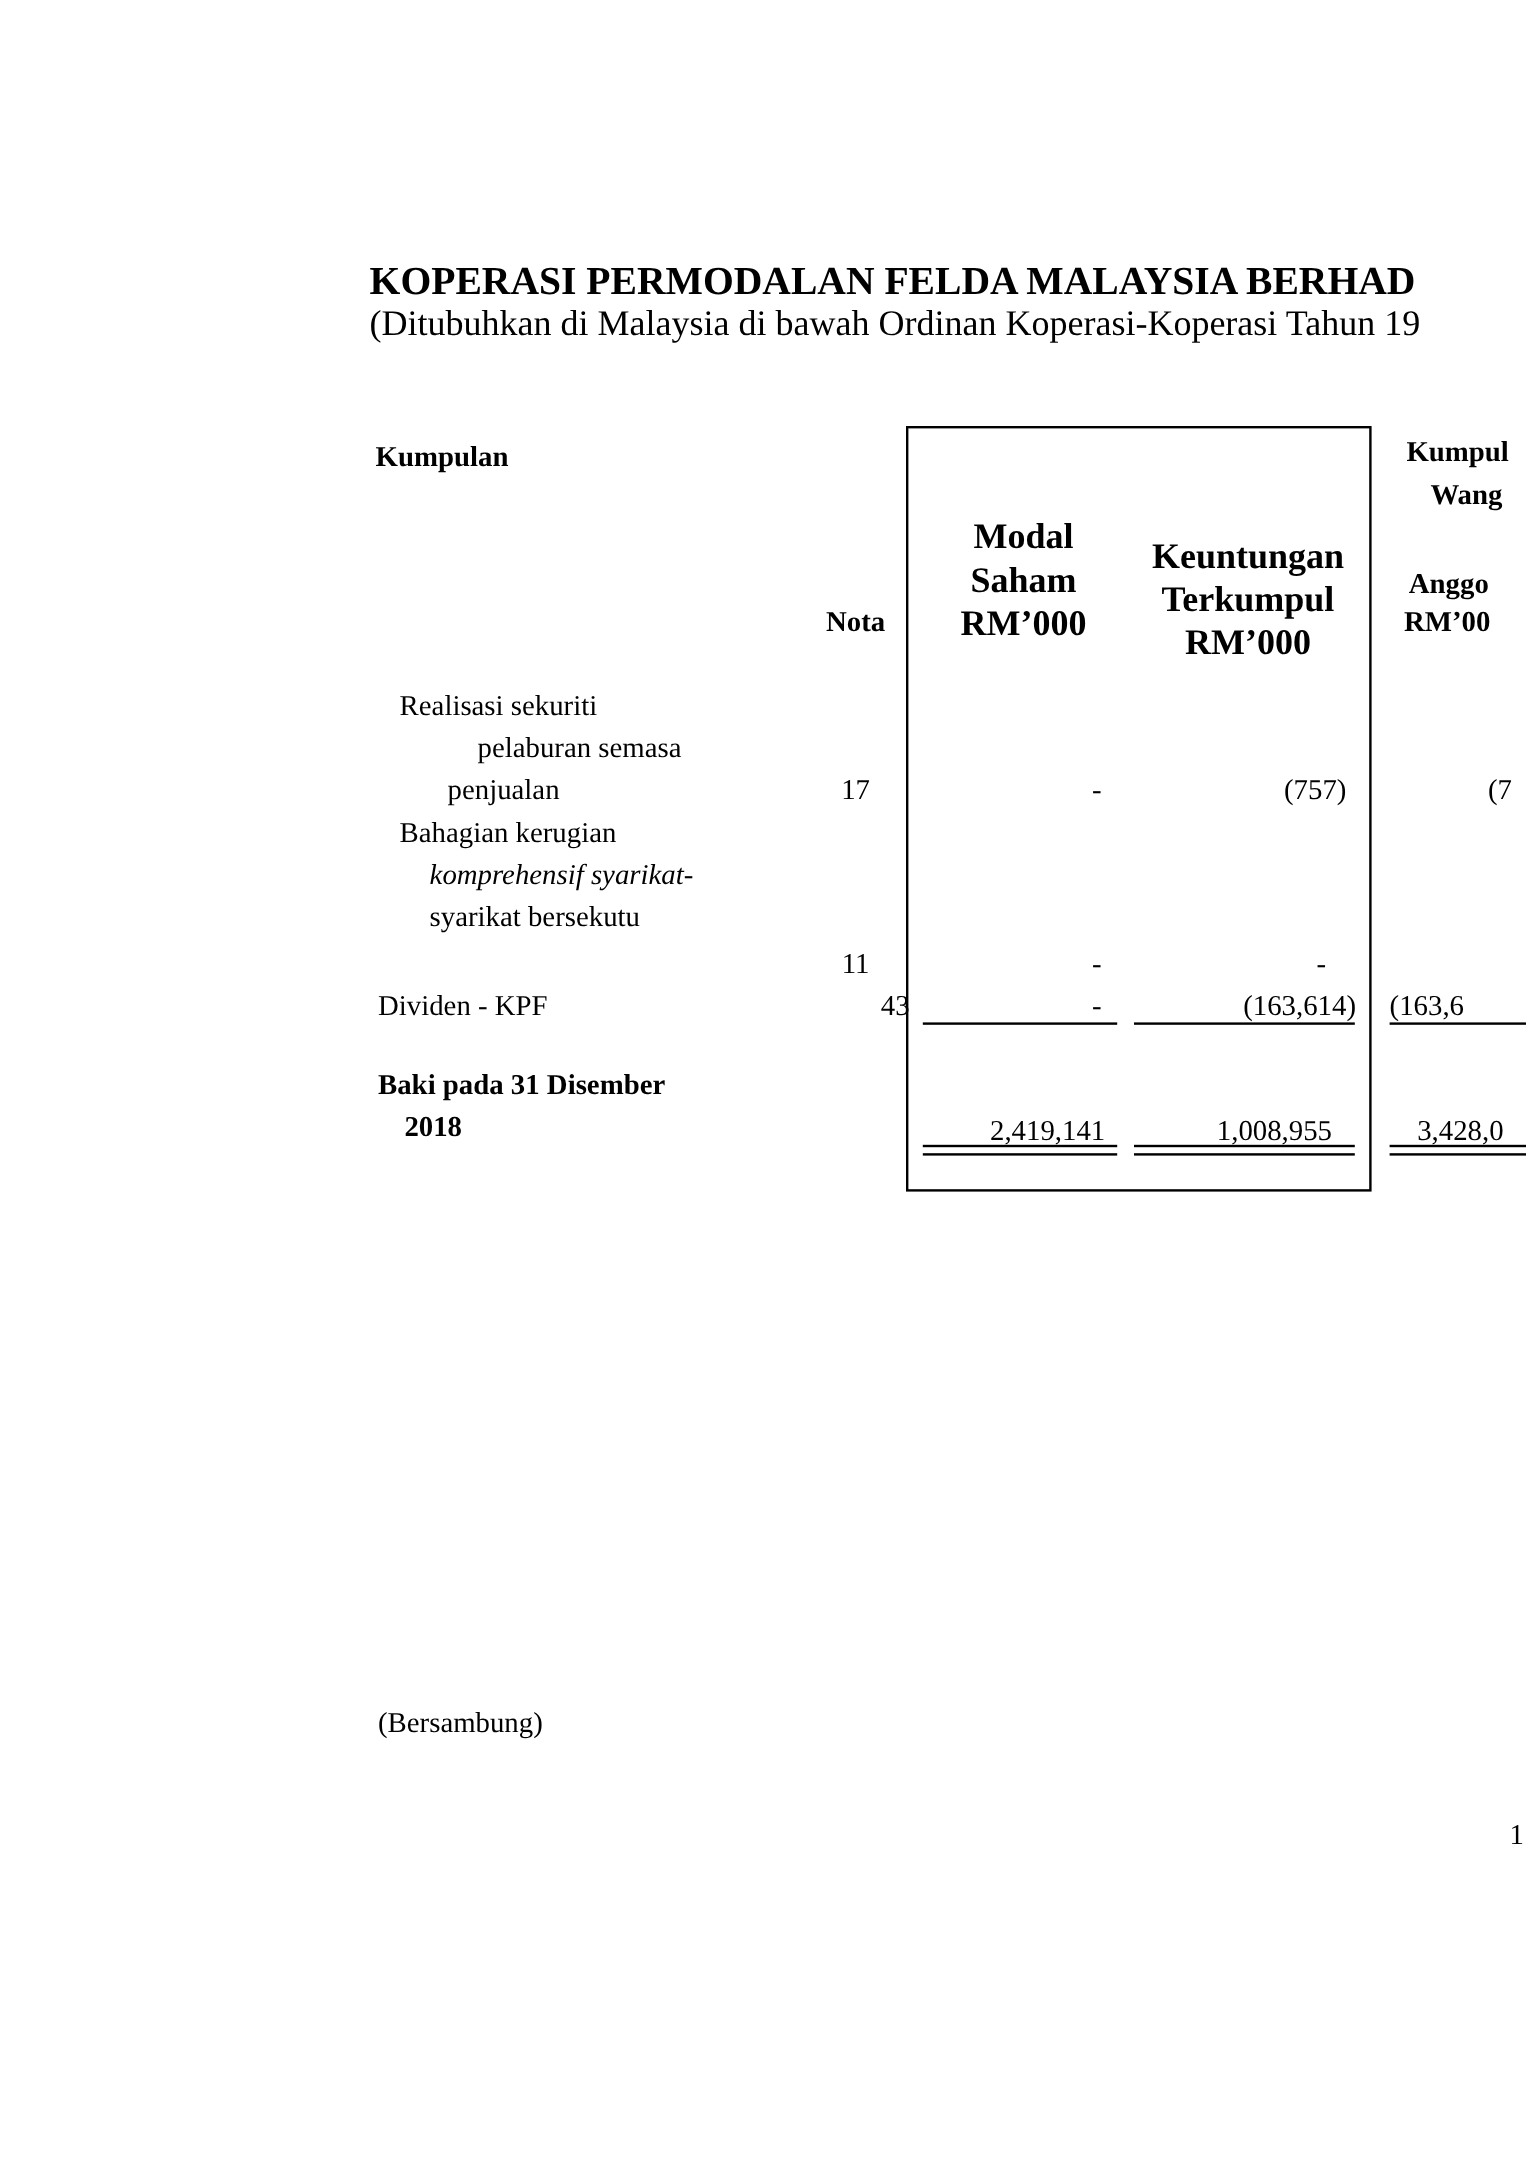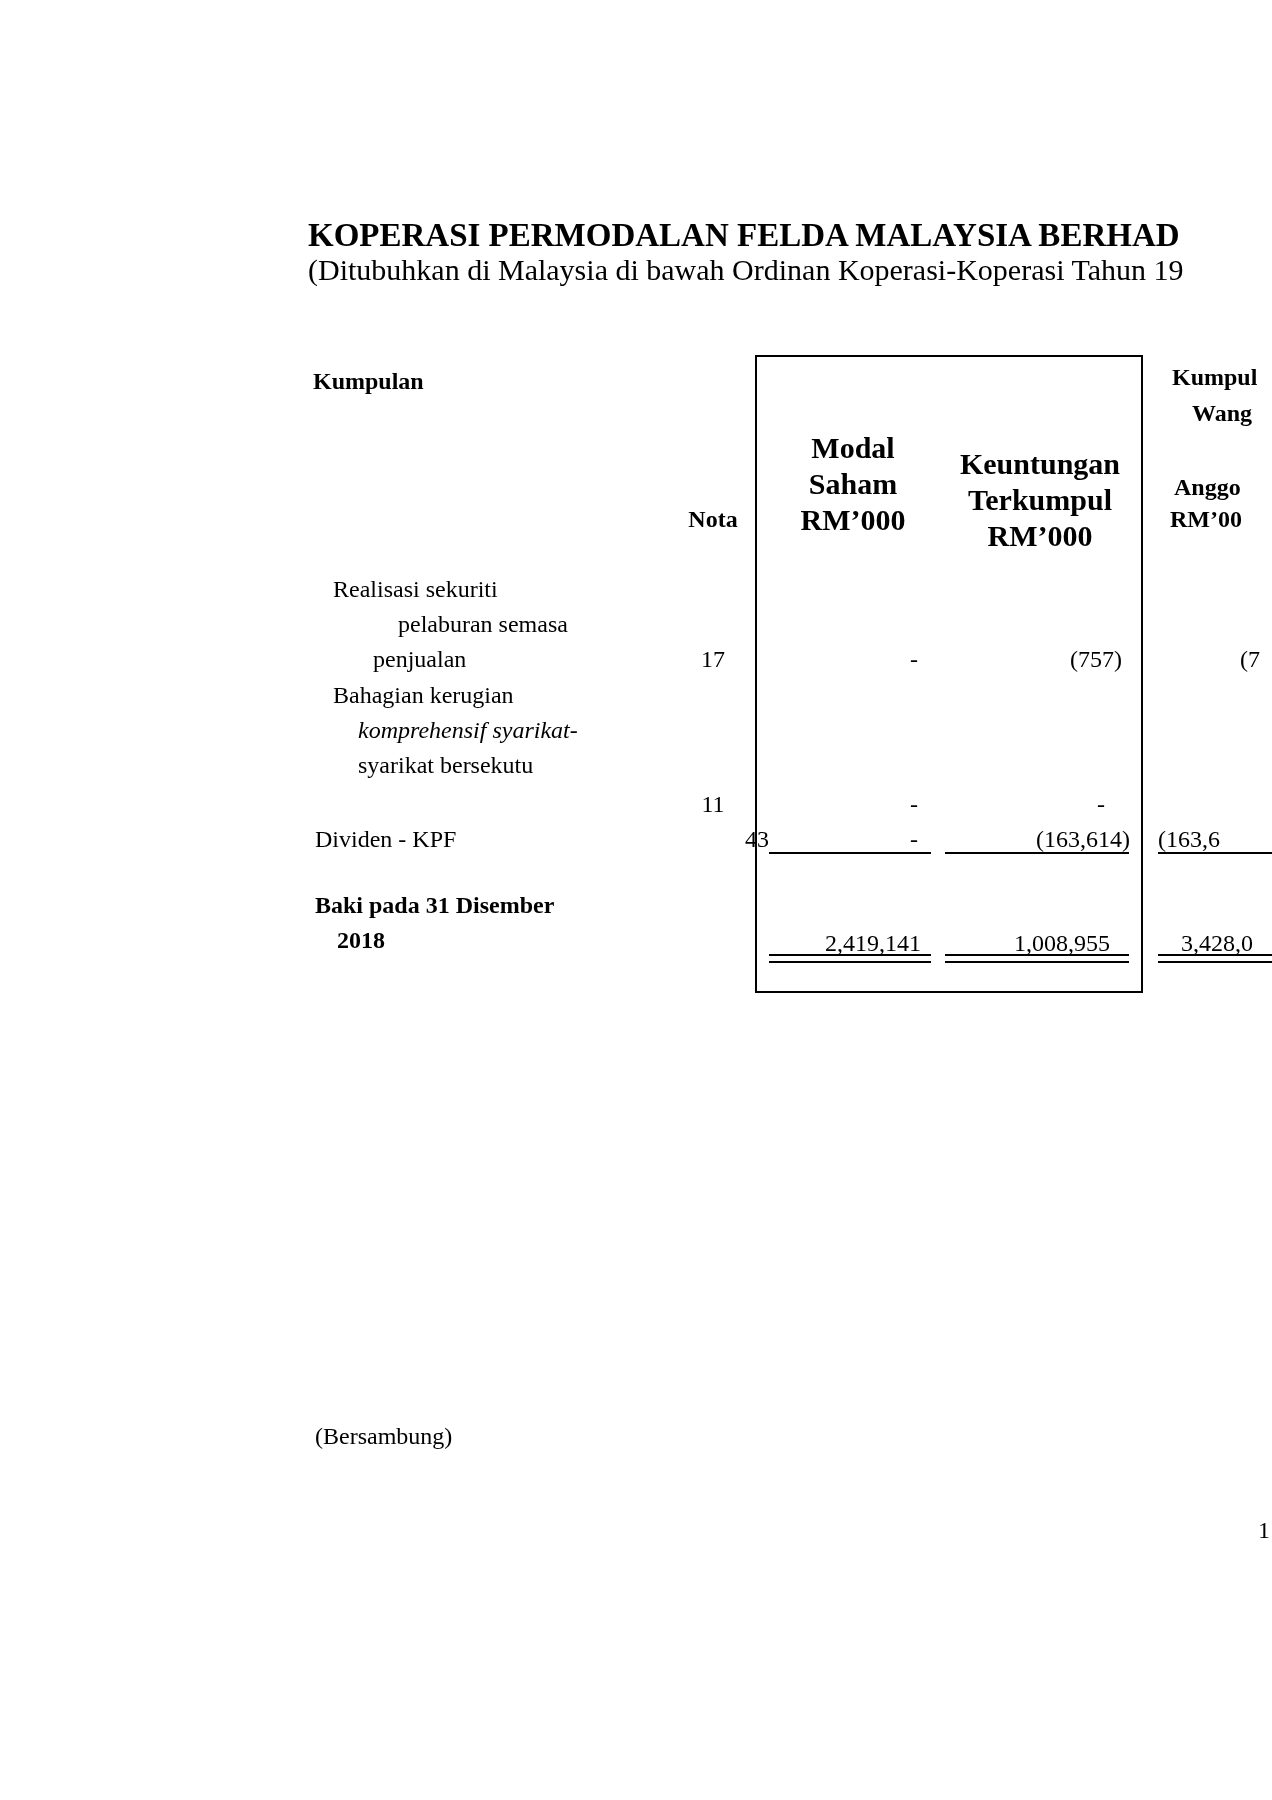--- a/index.html
+++ b/index.html
@@ -40,21 +40,21 @@
   .r1tot  { left:1240px; top:642px; }
 
   .r2l1   { left:333px; top:678px; }
   .r2l2   { left:358px; top:713px;font-style:italic; }
   .r2l3   { left:358px; top:748px; }
   .r2nota { left:633px; top:787px; width:160px; }
   .r2mod  { left:770px; top:787px; width:148px; }
   .r2keu  { left:950px; top:787px; width:155px; }
 
   .r3lbl  { left:315px; top:822px; }
-  .r3nota { left:609px; top:822px; width:160px;text-align:right; }
+  .r3nota { left:666px; top:822px; width:160px; }
   .r3mod  { left:770px; top:822px; width:148px; }
   .r3keu  { left:950px; top:822px; width:180px; }
   .r3tot  { left:1158px; top:822px; }
 
   .u1 { left:769px;  top:852px; width:162px; }
   .u2 { left:945px;  top:852px; width:184px; }
   .u3 { left:1158px; top:852px; width:114px; }
 
   .bakil1 { left:315px; top:888px; }
   .bakil2 { left:337px; top:923px; }

